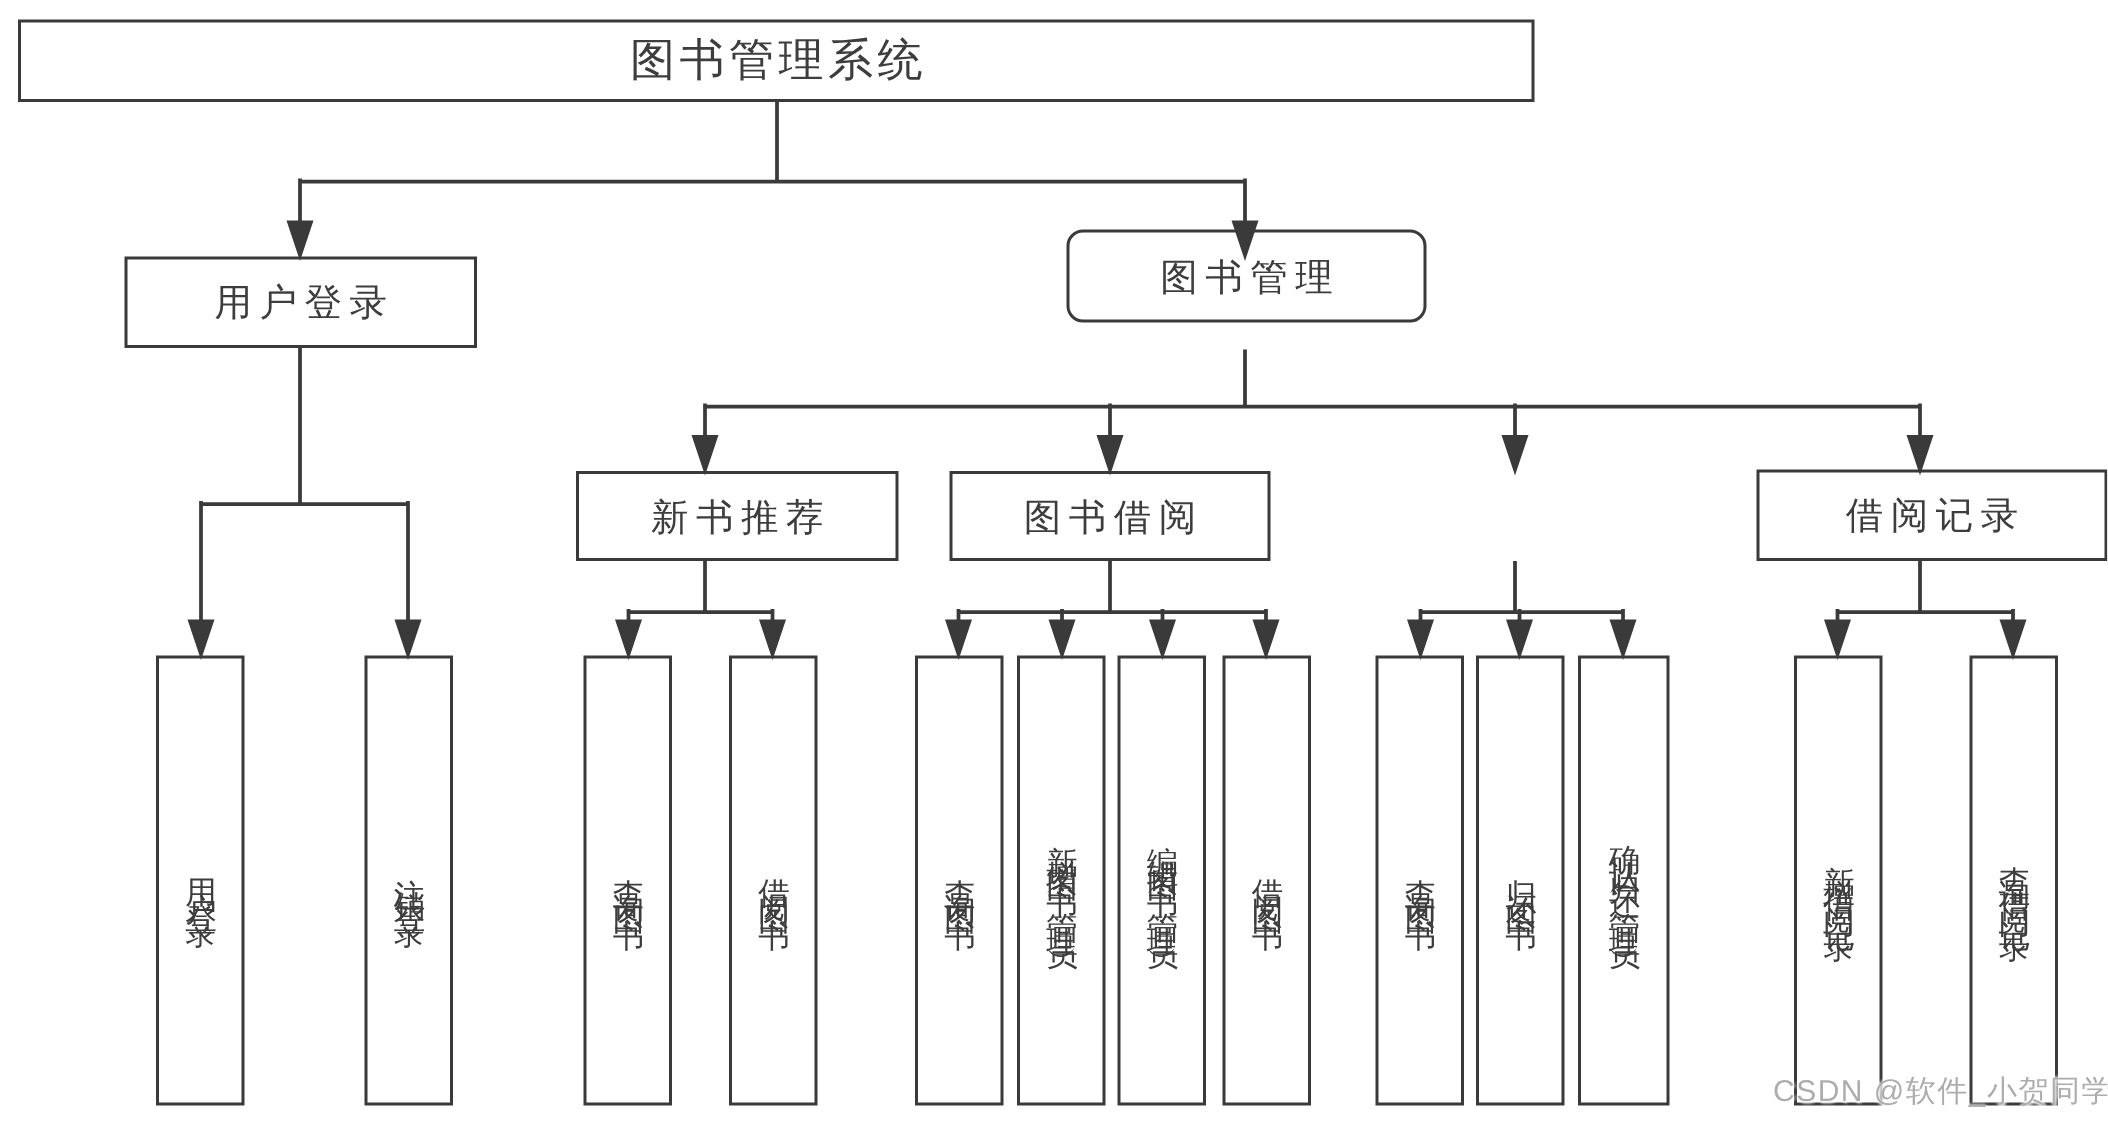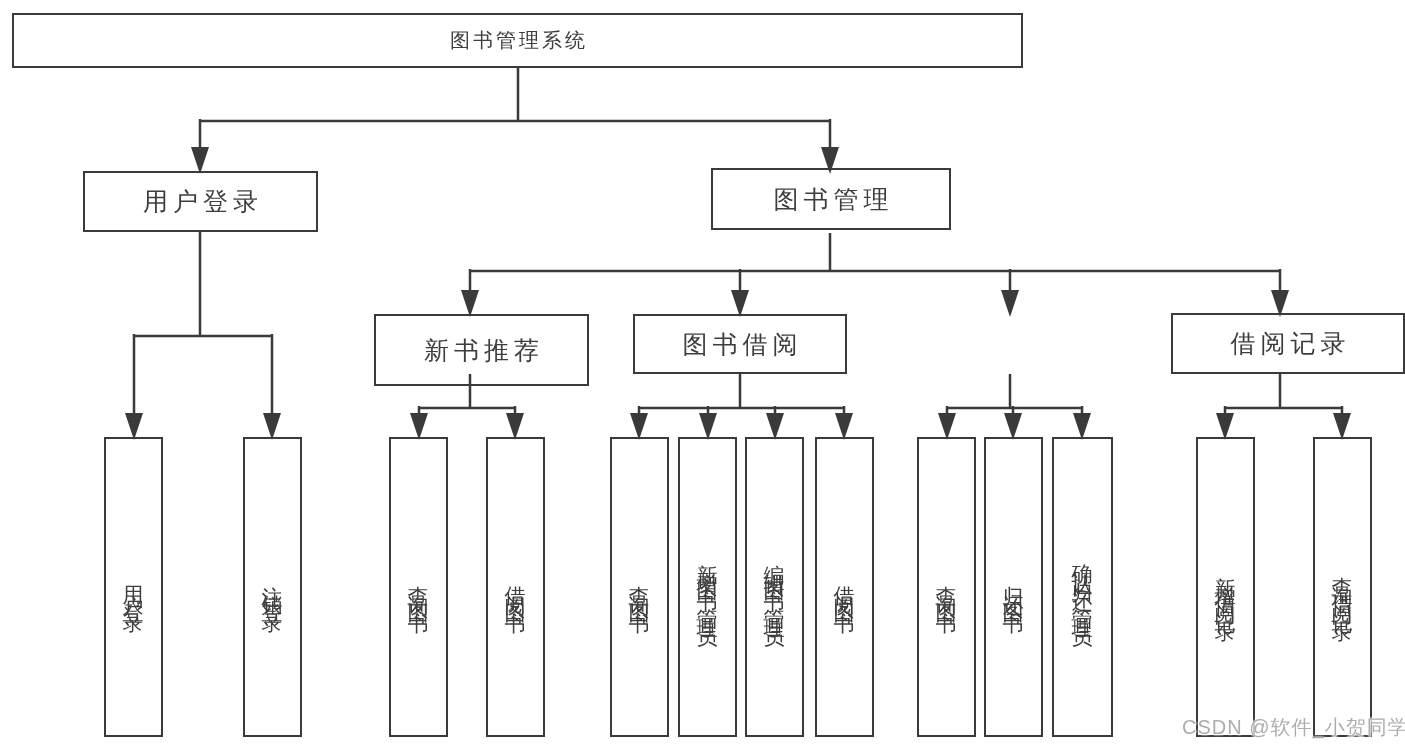--- a/index.html
+++ b/index.html
@@ -6,21 +6,21 @@
   .canvas{
     position:relative;width:1405px;height:747px;background:#ffffff;
     font-family:"Liberation Sans", sans-serif;overflow:hidden;
   }
   .node{
     position:absolute;box-sizing:border-box;
     border:2.5px solid #3a3a3a;background:#ffffff;color:#3d3d3d;
     display:flex;align-items:center;justify-content:center;
   }
   .hnode{font-size:25px;letter-spacing:5px;text-indent:5px;white-space:nowrap;}
-  .rootnode{font-size:20px;letter-spacing:3px;text-indent:3px;}
+  .rootnode{font-size:30px;letter-spacing:3px;text-indent:3px;}
   .leaf{
     writing-mode:vertical-rl;text-orientation:mixed;
     font-size:21px;letter-spacing:9px;line-height:1;
     width:59px;top:437px;height:300px;
   }
   .connectors{
     position:absolute;left:0;top:0;width:1405px;height:747px;
     pointer-events:none;
   }
   .watermark{
@@ -30,23 +30,23 @@
   }
 </style>
 </head>
 <body>
 
 <div class="canvas">
 
   <div class="node rootnode" style="left:12px;top:13px;width:1011px;height:55px;">图书管理系统</div>
 
   <div class="node hnode" style="left:83px;top:171px;width:235px;height:61px;">用户登录</div>
-  <div class="node hnode" style="left:711px;top:168px;width:240px;height:62px;">图书管理</div>
+  <div class="node hnode" style="left:711px;top:153px;width:240px;height:62px;border-radius:11px;">图书管理</div>
 
-  <div class="node hnode" style="left:374px;top:314px;width:215px;height:72px;">新书推荐</div>
+  <div class="node hnode" style="left:384px;top:314px;width:215px;height:60px;">新书推荐</div>
   <div class="node hnode" style="left:633px;top:314px;width:214px;height:60px;text-align:center;">图书借阅</div>
   <div class="node hnode" style="left:1171px;top:313px;width:234px;height:61px;">借阅记录</div>
 
   <div class="node leaf" style="left:104px;">用户登录</div>
   <div class="node leaf" style="left:243px;">注销登录</div>
 
   <div class="node leaf" style="left:389px;">查询图书</div>
   <div class="node leaf" style="left:486px;">借阅图书</div>
 
   <div class="node leaf" style="left:610px;">查询图书</div>

